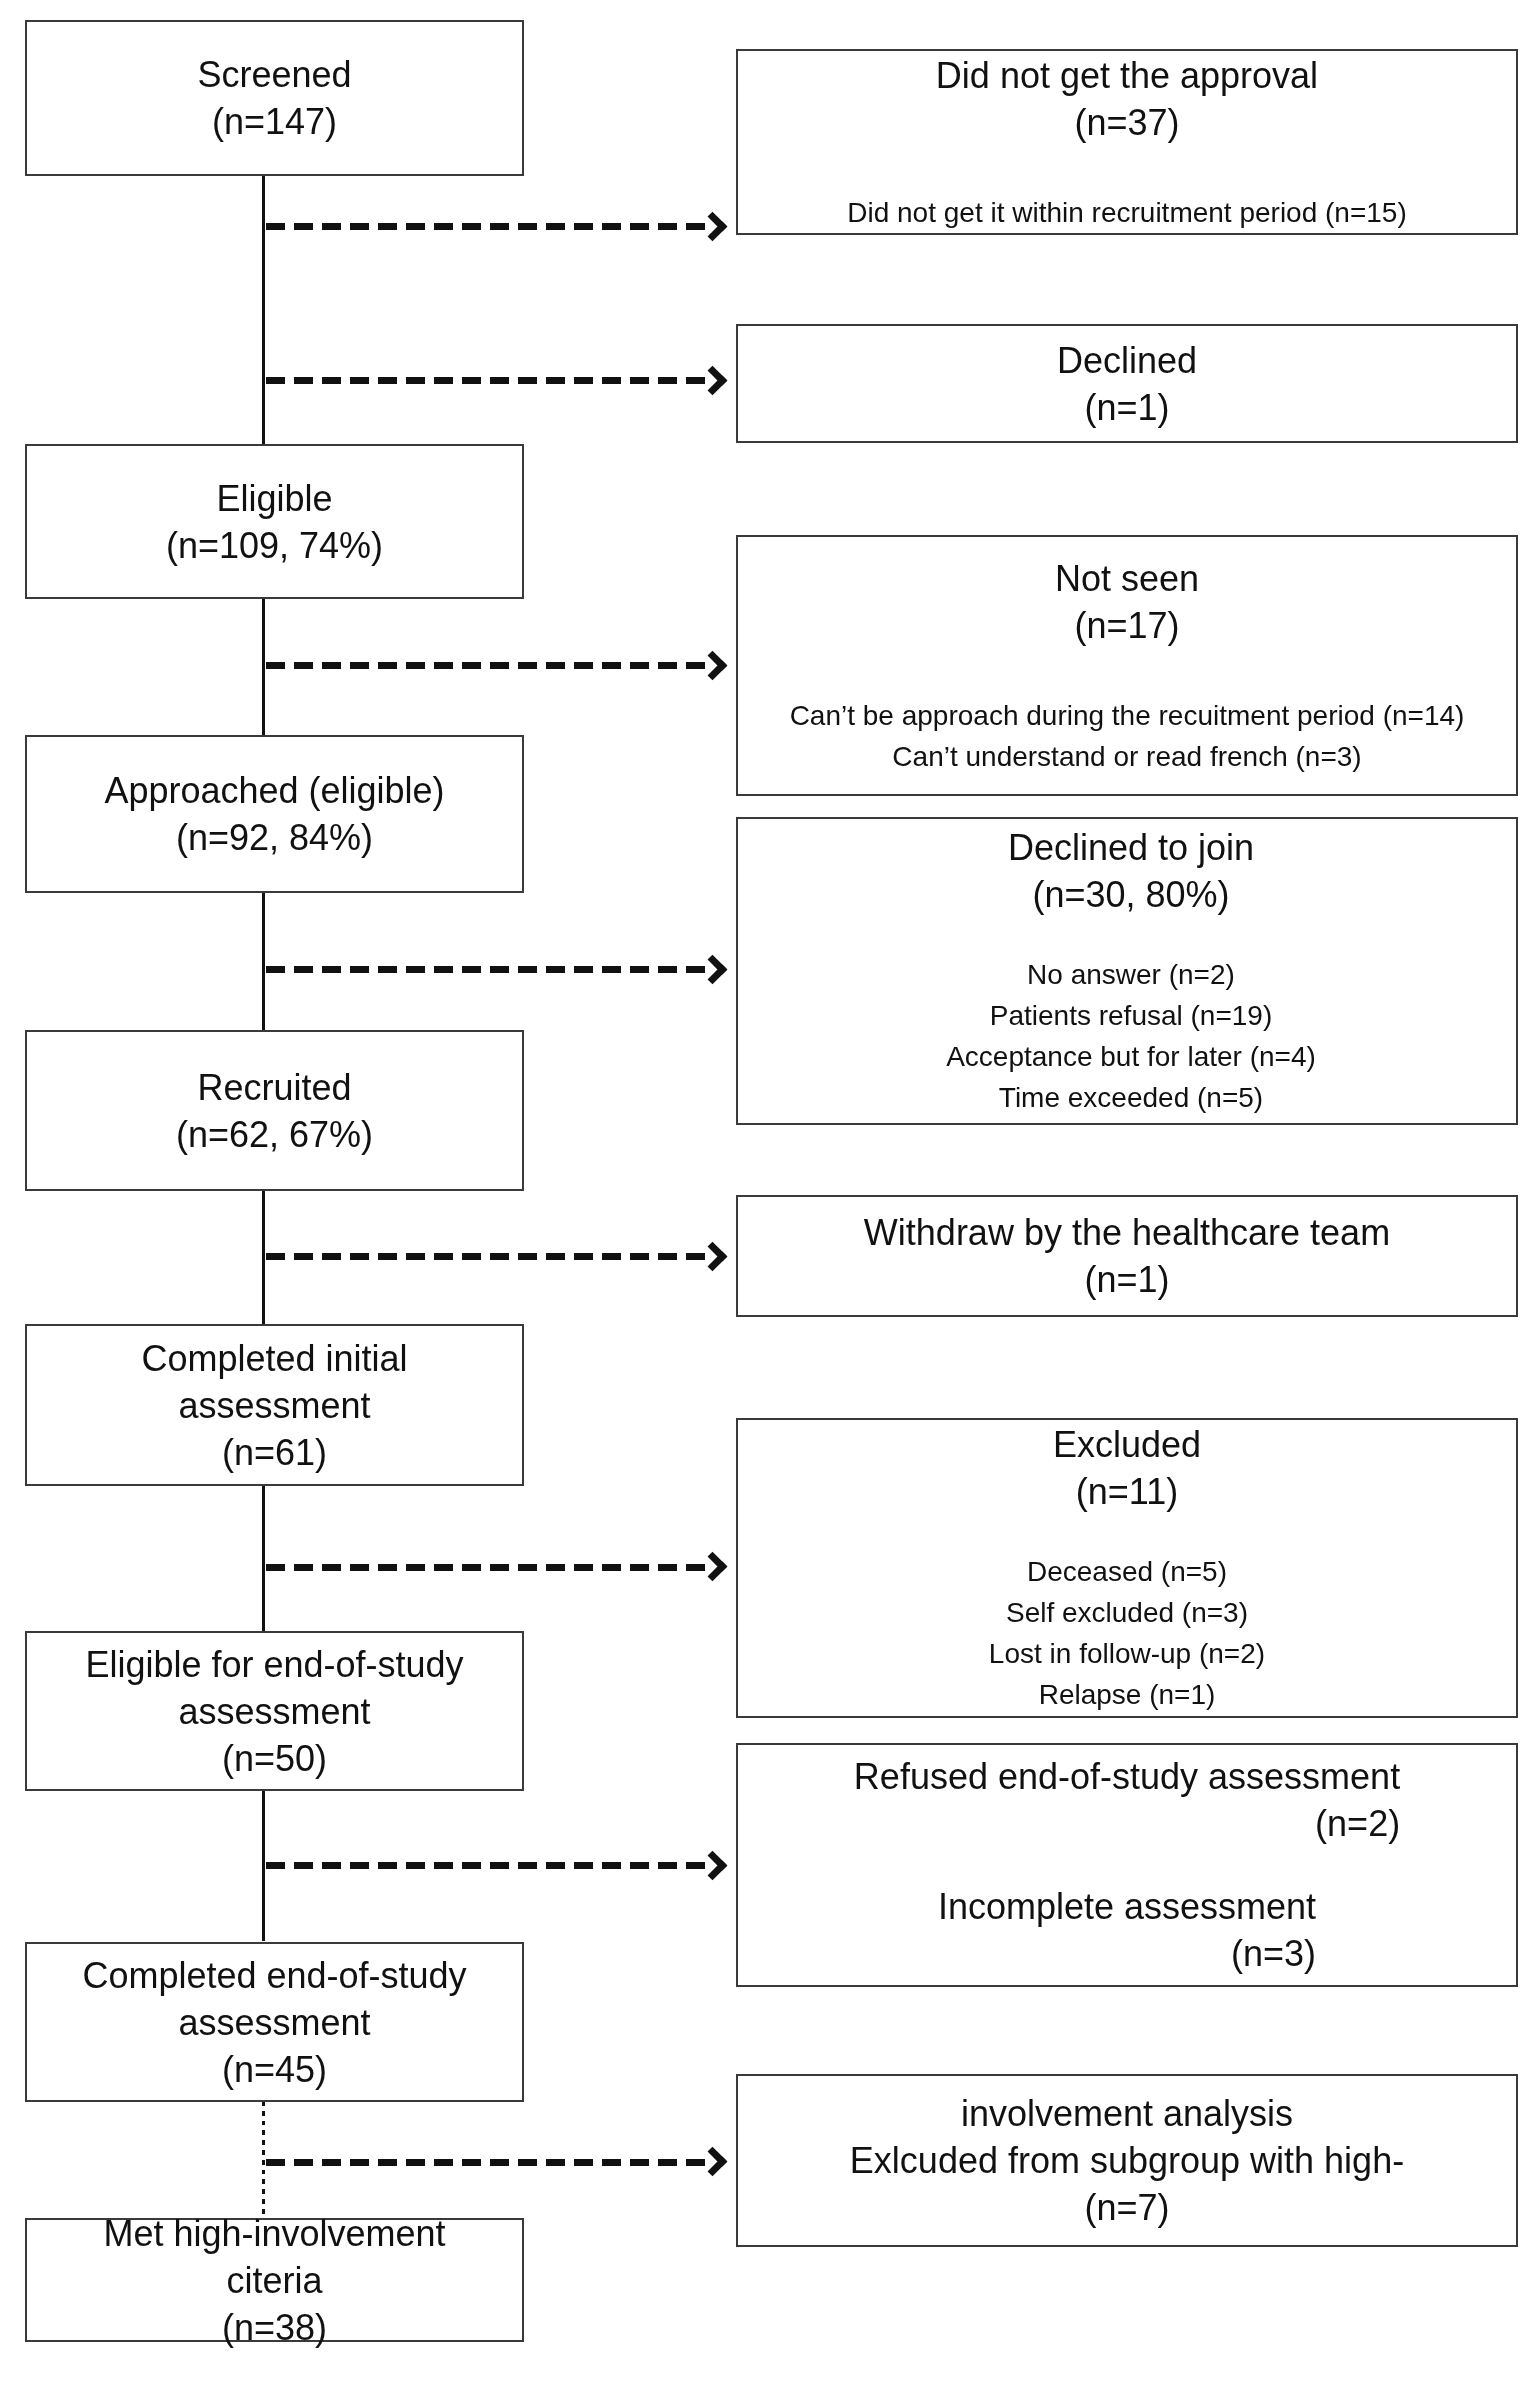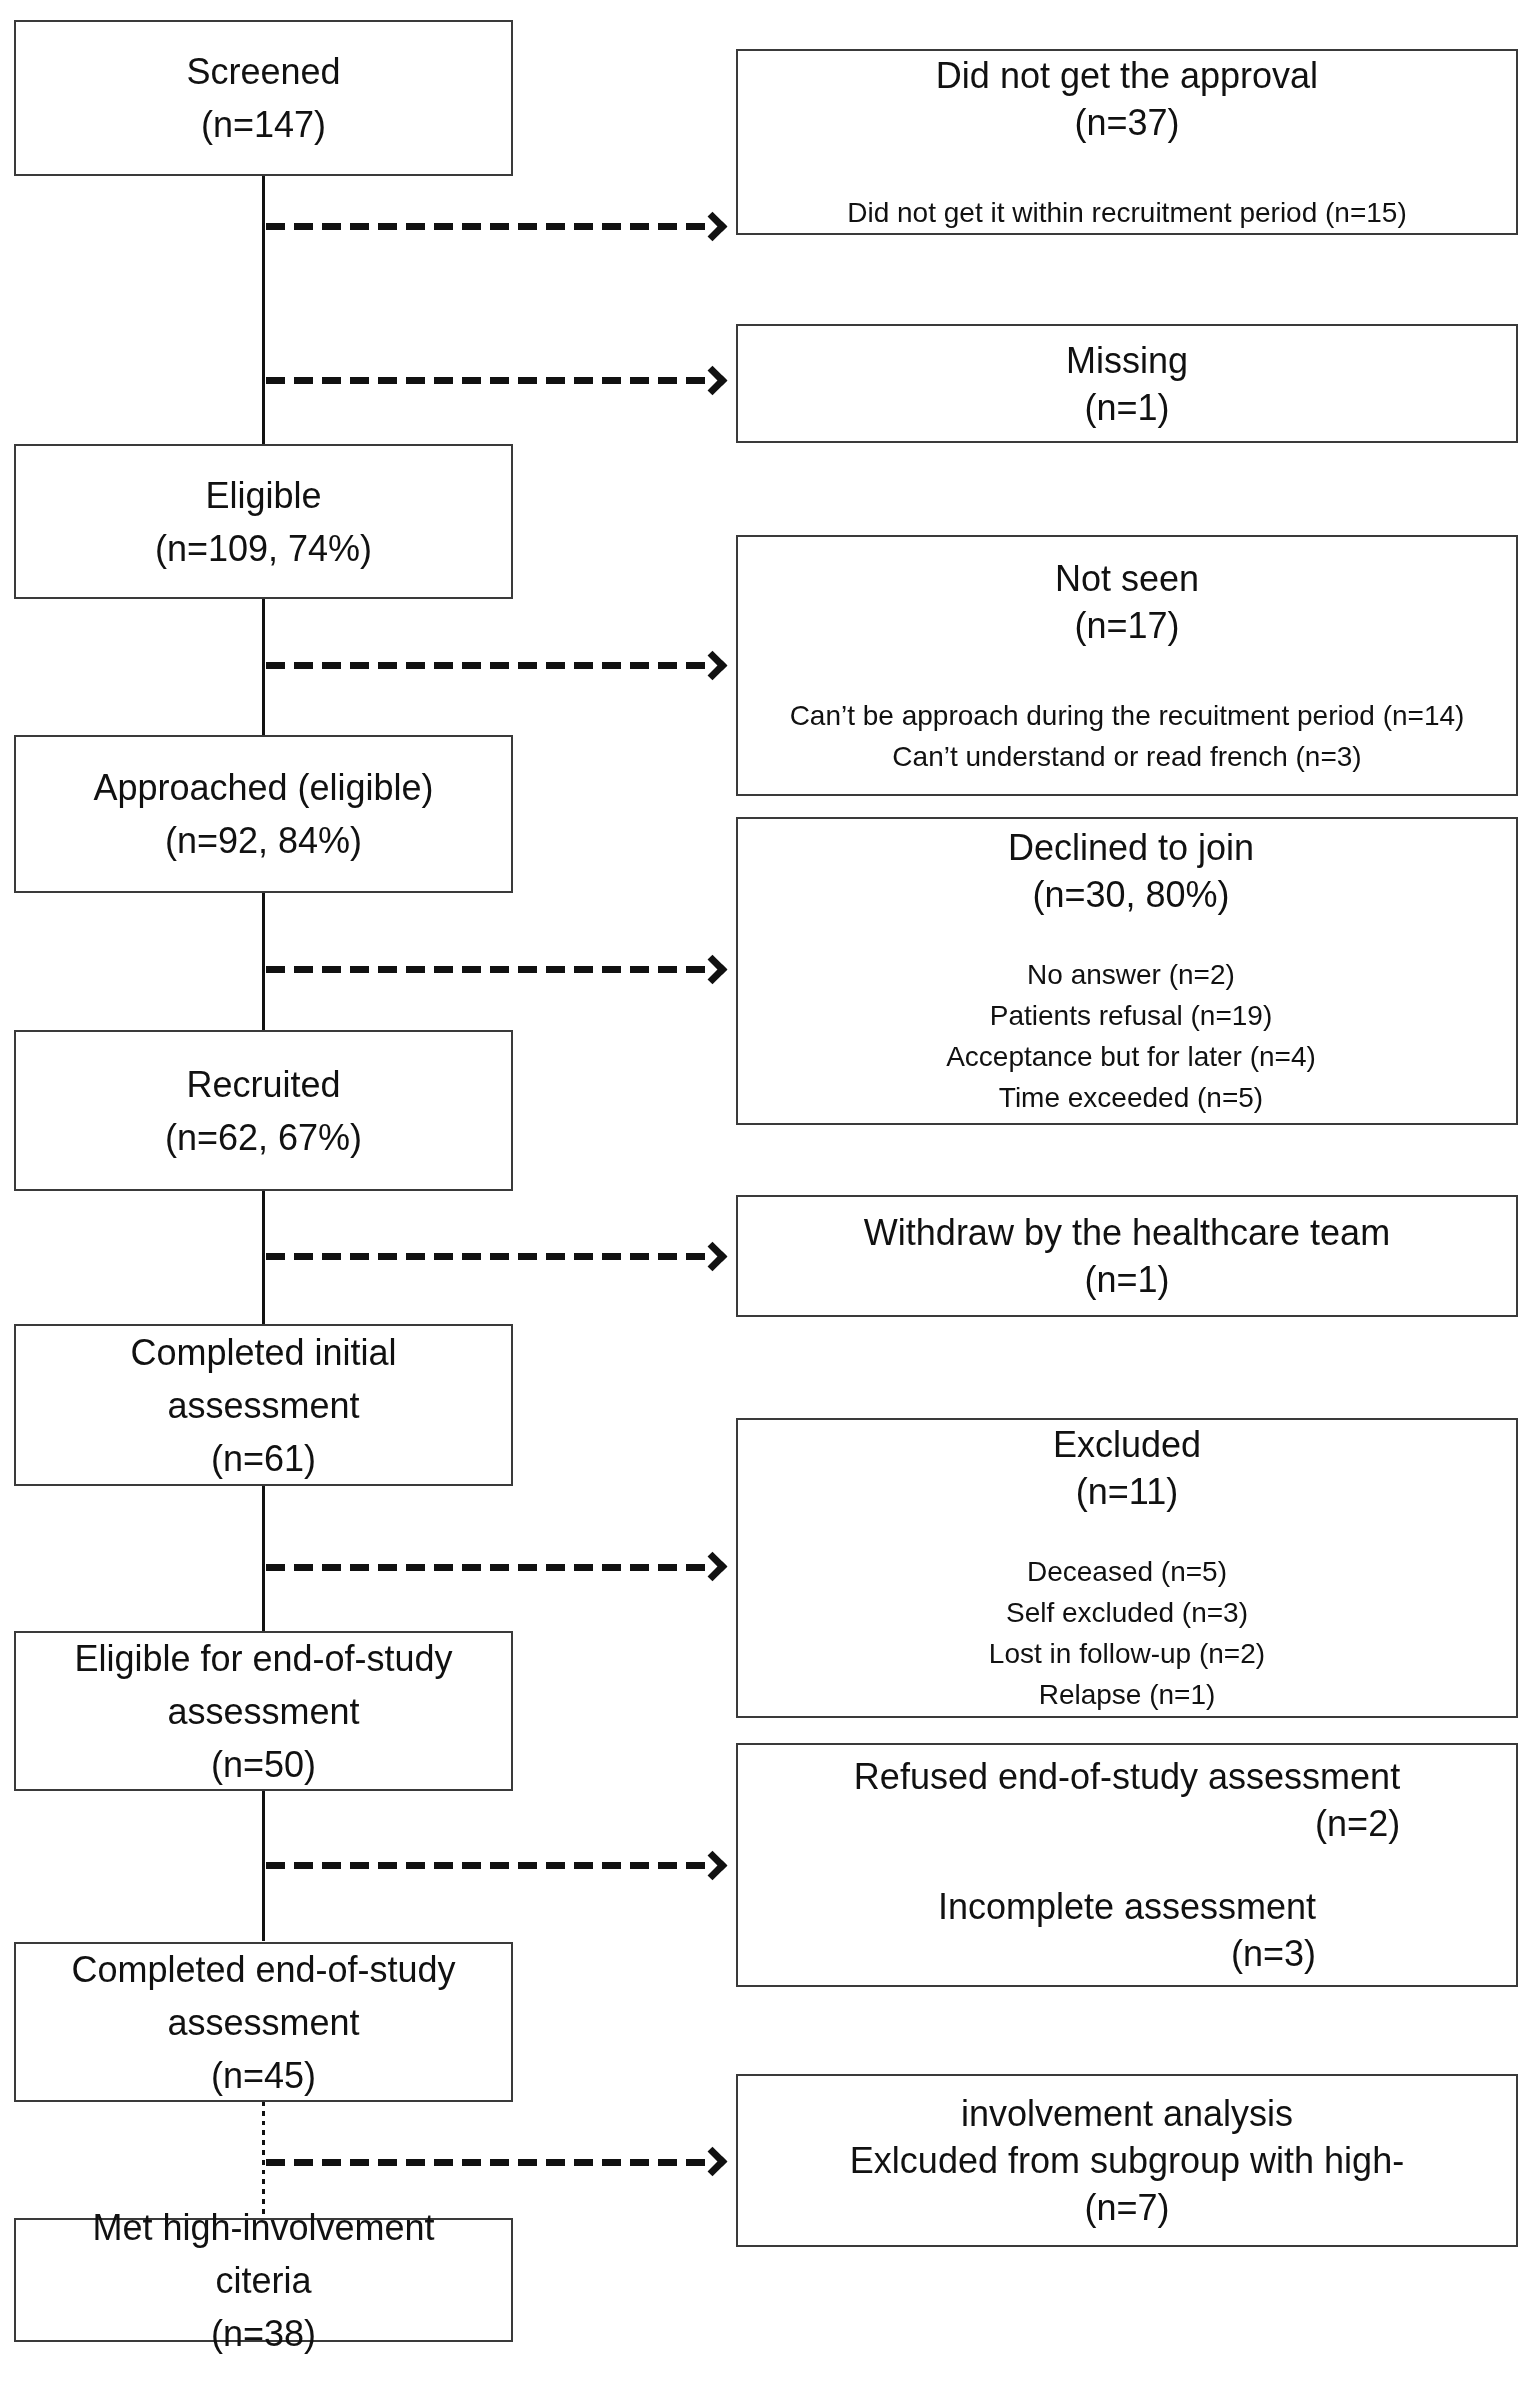--- a/index.html
+++ b/index.html
@@ -15,21 +15,21 @@
     position: absolute;
     box-sizing: border-box;
     border: 2.4px solid #3a3a3a;
     background: #ffffff;
     display: flex;
     flex-direction: column;
     justify-content: center;
     align-items: center;
     text-align: center;
   }
-  .lbox { left: 14px; width: 499px; gap: 6px; }
+  .lbox { left: 25px; width: 499px; }
   .rbox { left: 736px; width: 782px; }
   .tline { font-size: 36px; line-height: 47px; white-space: nowrap; }
   .dline { font-size: 28px; line-height: 41px; white-space: nowrap; }
   .tgroup, .dgroup { display: block; }
   .gap-lg { gap: 46px; }
   .gap-md { gap: 36px; }
   .trunk {
     position: absolute;
     left: 262px;
     width: 3.3px;
@@ -145,21 +145,21 @@
       <div class="tline">Did not get the approval</div>
       <div class="tline">(n=37)</div>
     </div>
     <div class="dgroup">
       <div class="dline">Did not get it within recruitment period (n=15)</div>
     </div>
   </div>
 
   <div class="box rbox" style="top:324px;height:119px;">
     <div class="tgroup">
-      <div class="tline">Missing</div>
+      <div class="tline">Declined</div>
       <div class="tline">(n=1)</div>
     </div>
   </div>
 
   <div class="box rbox gap-lg" style="top:535px;height:261px;">
     <div class="tgroup">
       <div class="tline">Not seen</div>
       <div class="tline">(n=17)</div>
     </div>
     <div class="dgroup">

